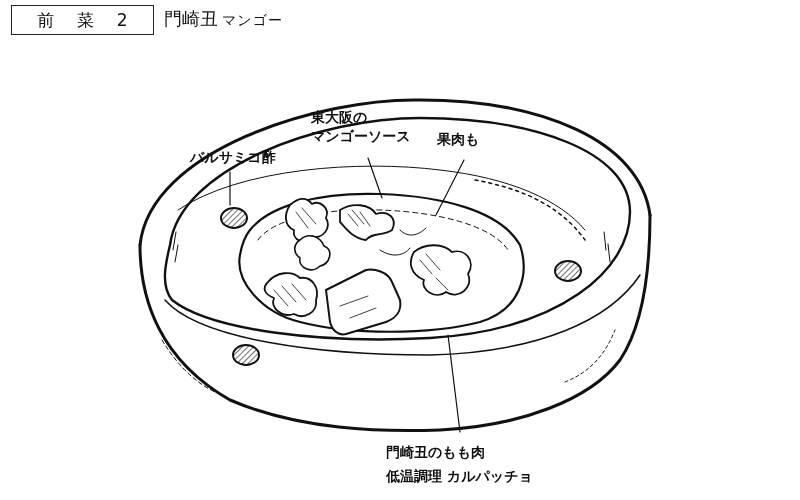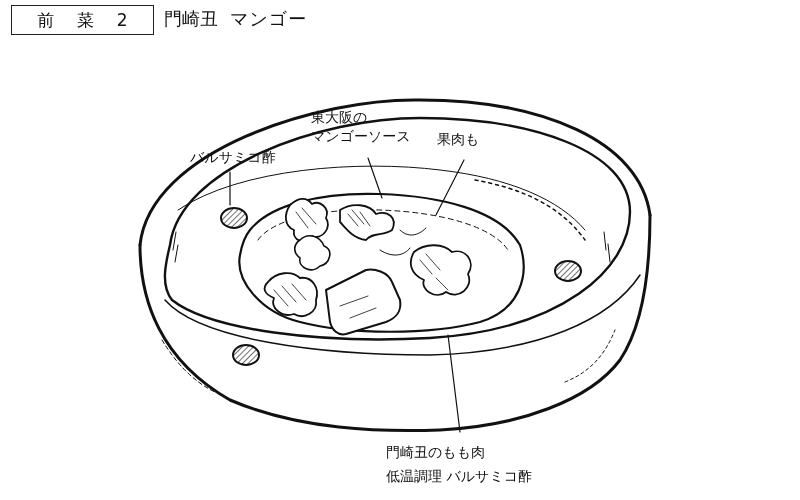--- a/index.html
+++ b/index.html
@@ -4,23 +4,23 @@
   <style>
     html, body { margin: 0; padding: 0; background: #ffffff; }
     body { width: 800px; height: 500px; position: relative; overflow: hidden;
            font-family: "DejaVu Sans", sans-serif; color: #111; }
     .title-box { position: absolute; left: 11px; top: 5px; width: 143px; height: 30px;
                  border: 1.5px solid #222; box-sizing: border-box; display: flex;
                  align-items: center; justify-content: space-around; padding: 0 14px;
                  font-size: 17px; letter-spacing: 0; }
     .title-box span { display: inline-block; }
     .dish-name { position: absolute; left: 164px; top: 7px; font-size: 18px; }
-    .dish-name .sub { font-size: 18px; margin-left: 12px; letter-spacing: 1px; }
+    .dish-name .sub { font-size: 14px; margin-left: 4px; letter-spacing: 1px; }
     svg.sketch { position: absolute; left: 0; top: 0; }
-    .label { position: absolute; font-size: 14px; line-height: 19px; white-space: nowrap; color: #111; }
+    .label { position: absolute; font-size: 14px; line-height: 19px; white-space: nowrap; color: #111; font-weight: bold; }
     .label.big { font-size: 14px; line-height: 24px; }
   </style>
 </head>
 <body>
 
 <div class="title-box">
   <span>前</span>
   <span>菜</span>
   <span>2</span>
 </div>
@@ -87,14 +87,14 @@
 </div>
 <div class="label" style="left:311px; top:108px;">
   <div>東大阪の</div>
   <div>マンゴーソース</div>
 </div>
 <div class="label" style="left:437px; top:130px; text-align:right;">
   <div>果肉も</div>
 </div>
 <div class="label big" style="left:386px; top:440px;">
   <div>門崎丑のもも肉</div>
-  <div>低温調理 バルサミコ酢</div>
+  <div>低温調理 カルパッチョ</div>
 </div>
 
 </body></html>

